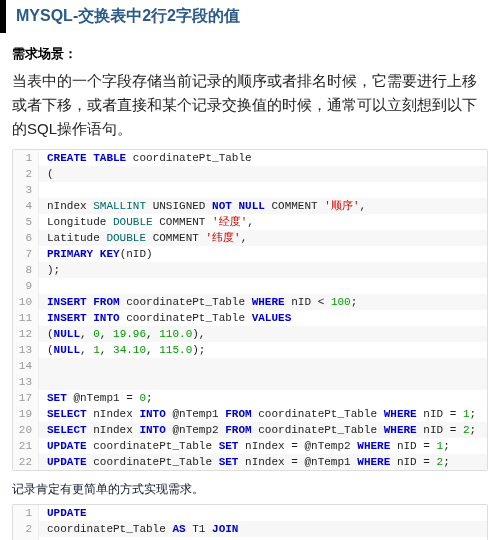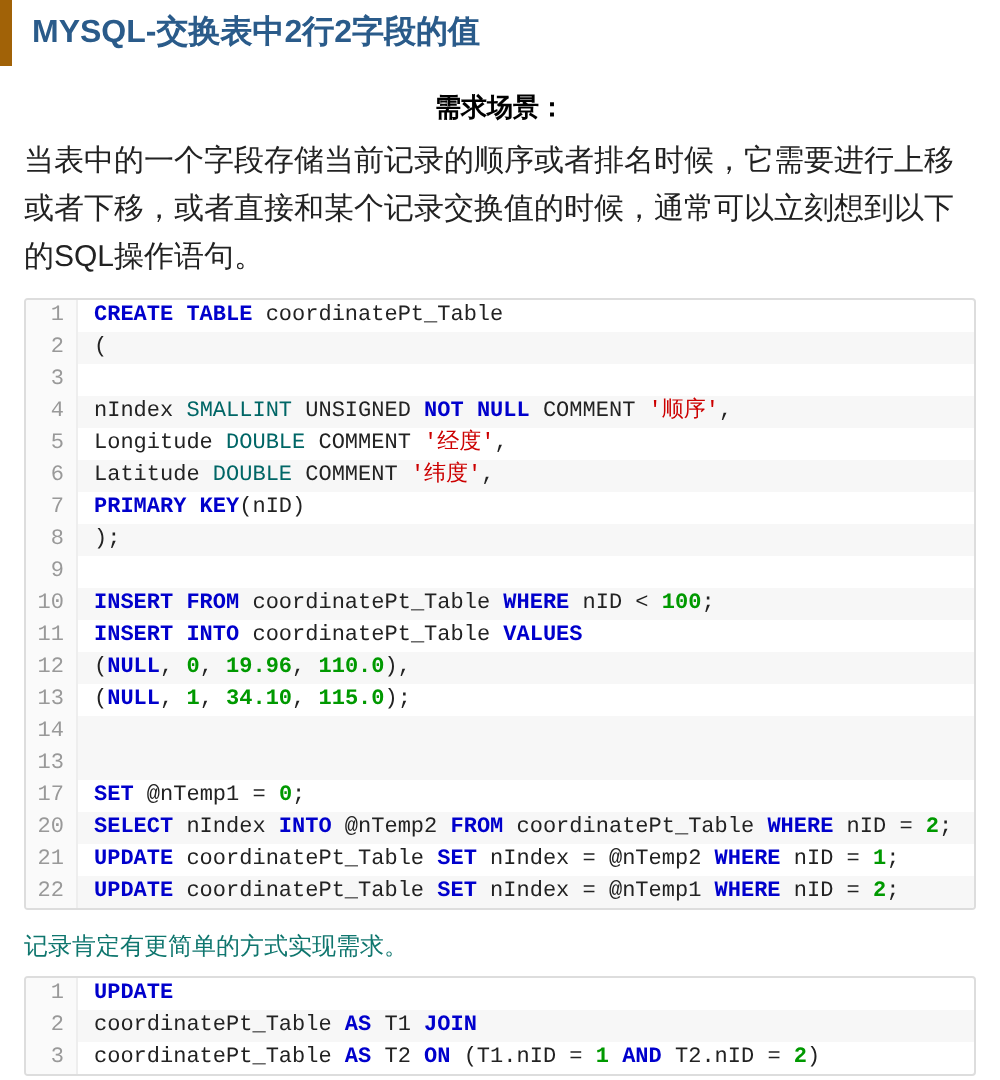--- a/index.html
+++ b/index.html
@@ -4,34 +4,33 @@
 <style>
   * { box-sizing: border-box; margin: 0; padding: 0; }
   body {
     font-family: Arial, "Microsoft YaHei", sans-serif;
     font-size: 12px;
     color: #333;
     background: #fff;
     width: 500px;
   }
   .title-bar {
-    border-left: 6px solid #a16207;
+    border-left: 6px solid #000000;
     padding: 6px 10px;
     font-size: 16px;
     font-weight: bold;
     color: #2a5b8a;
     margin-bottom: 12px;
   }
   .content { padding: 0 12px 12px 12px; }
   .section-heading {
     font-size: 13px;
     font-weight: bold;
     margin: 8px 0 6px 0;
     color: #000;
-    text-align: center;
   }
   .para {
     font-size: 15px;
     color: #222;
     line-height: 1.6;
     margin-bottom: 8px;
   }
   .code-block {
     border: 1px solid #ddd;
     border-radius: 2px;
@@ -59,24 +58,24 @@
   }
   .code {
     padding-left: 8px;
     white-space: pre;
     color: #222;
   }
   .kw  { color: #0000cc; font-weight: bold; }
   .ty  { color: #006666; }
   .fn  { color: #222; }
   .str { color: #cc0000; }
-  .num { color: #009900; font-weight: bold; }
+  .num { color: #009900; }
   .note {
     font-size: 12px;
-    color: #0f766e;
+    color: #0f172a;
     margin: 6px 0;
   }
 </style>
 </head>
 <body>
 
 <div class="title-bar">MYSQL-交换表中2行2字段的值</div>
 
 <div class="content">
   <div class="section-heading">需求场景：</div>
@@ -139,20 +138,24 @@
         <div class="code"></div>
       </div>
       <div class="code-line alt">
         <div class="gutter">13</div>
         <div class="code"></div>
       </div>
       <div class="code-line">
         <div class="gutter">17</div>
         <div class="code"><span class="kw">SET</span><span class="fn"> @nTemp1 = </span><span class="num">0</span><span class="fn">;</span></div>
       </div>
+      <div class="code-line">
+        <div class="gutter">19</div>
+        <div class="code"><span class="kw">SELECT</span><span class="fn"> nIndex </span><span class="kw">INTO</span><span class="fn"> @nTemp1 </span><span class="kw">FROM</span><span class="fn"> coordinatePt_Table </span><span class="kw">WHERE</span><span class="fn"> nID = </span><span class="num">1</span><span class="fn">;</span></div>
+      </div>
       <div class="code-line alt">
         <div class="gutter">20</div>
         <div class="code"><span class="kw">SELECT</span><span class="fn"> nIndex </span><span class="kw">INTO</span><span class="fn"> @nTemp2 </span><span class="kw">FROM</span><span class="fn"> coordinatePt_Table </span><span class="kw">WHERE</span><span class="fn"> nID = </span><span class="num">2</span><span class="fn">;</span></div>
       </div>
       <div class="code-line">
         <div class="gutter">21</div>
         <div class="code"><span class="kw">UPDATE</span><span class="fn"> coordinatePt_Table </span><span class="kw">SET</span><span class="fn"> nIndex = @nTemp2 </span><span class="kw">WHERE</span><span class="fn"> nID = </span><span class="num">1</span><span class="fn">;</span></div>
       </div>
       <div class="code-line alt">
         <div class="gutter">22</div>

